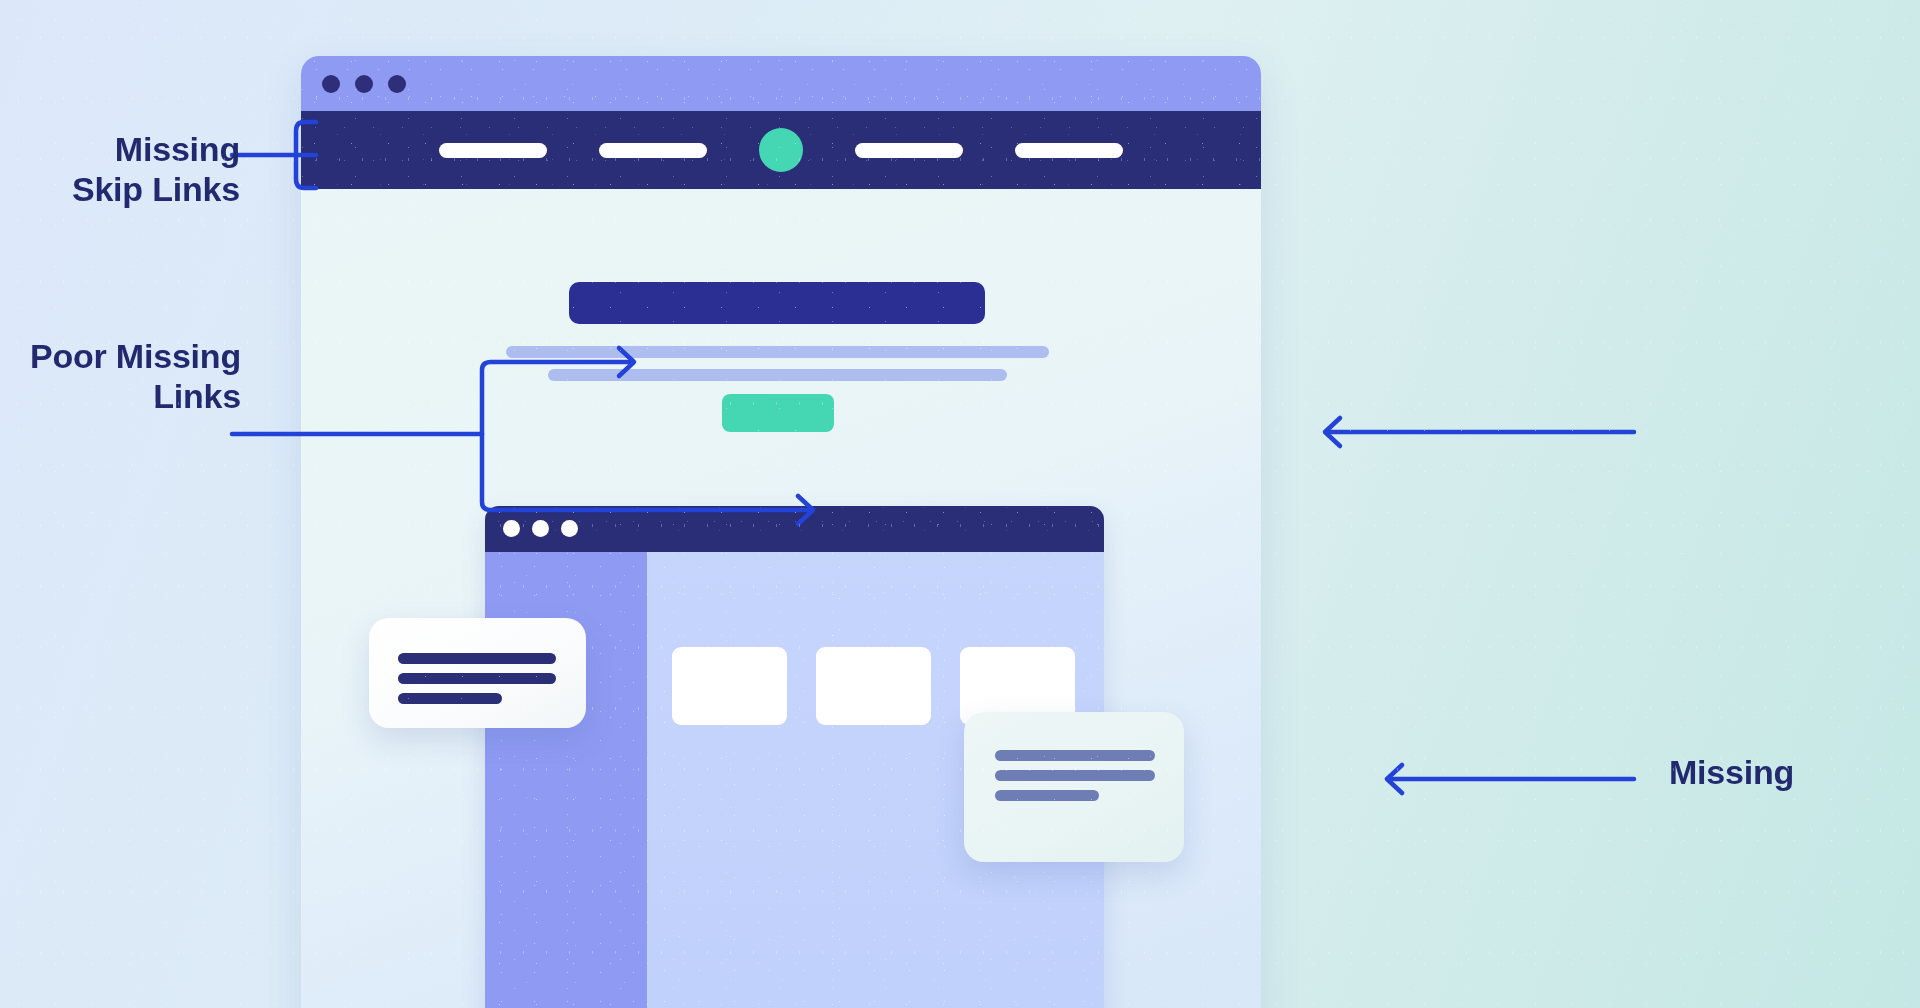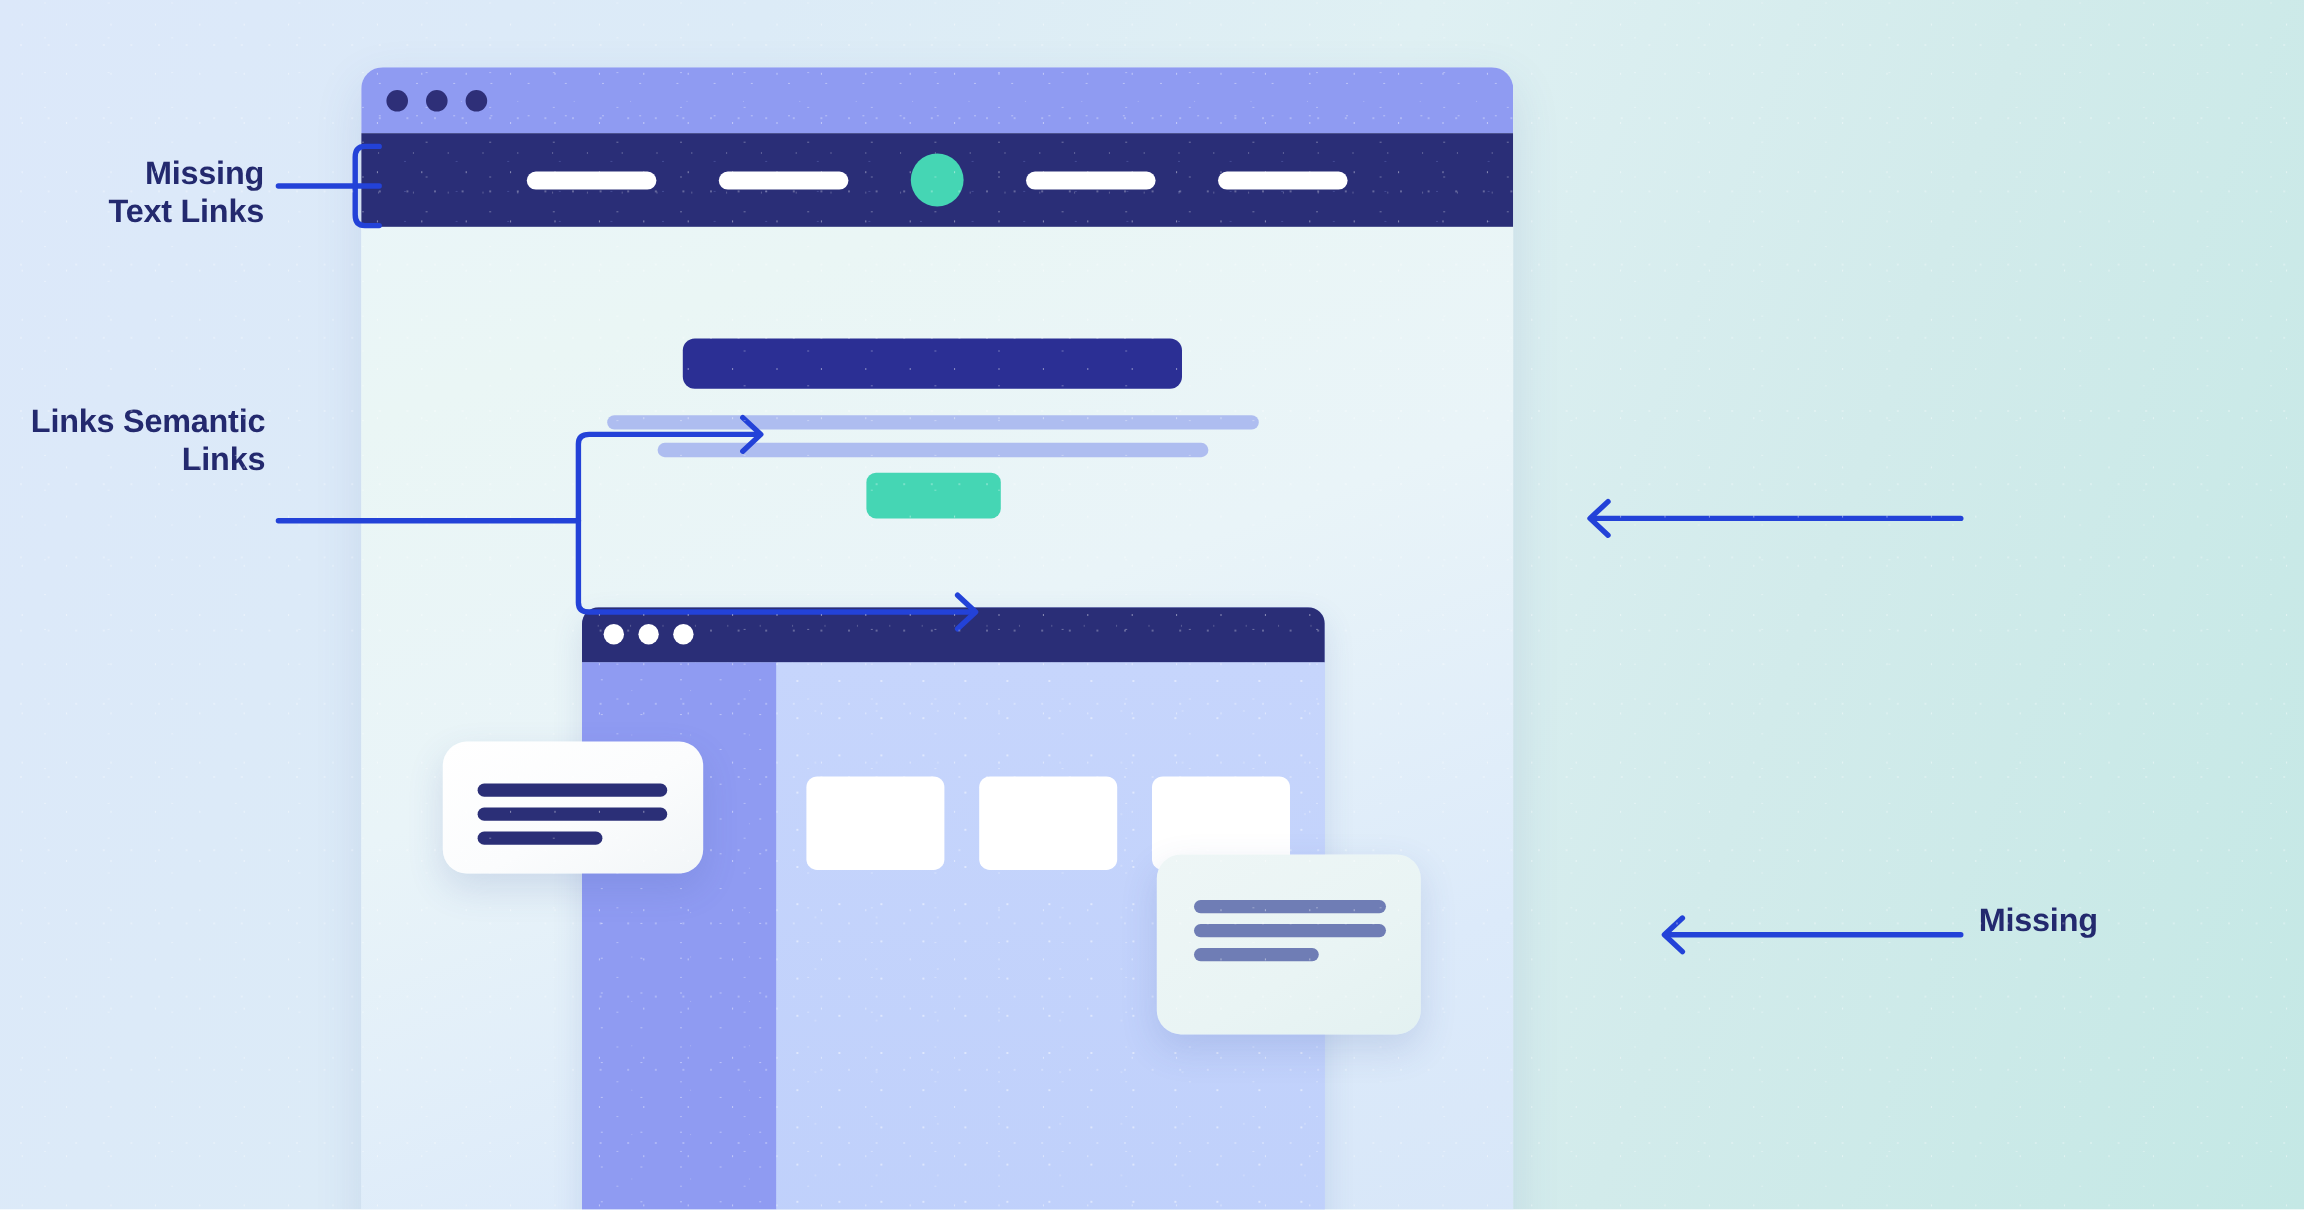--- a/index.html
+++ b/index.html
@@ -245,23 +245,24 @@
 
   #card-right .l1 { left: 31px; top: 38px; width: 160px; }
   #card-right .l2 { left: 31px; top: 58px; width: 160px; }
   #card-right .l3 { left: 31px; top: 78px; width: 104px; }
 
   
   .annotation {
     position: absolute;
     color: #23296e;
     font-weight: bold;
-    font-size: 27px;
+    font-size: 34px;
     line-height: 1.18;
     letter-spacing: -.2px;
+    margin-left: 20px;
   }
   .anno-left { text-align: right; }
   .anno-right { text-align: left; }
 
   #anno-skip-links { left: 40px; top: 129px; width: 180px; }
   #anno-semantic   { left: 0px;  top: 336px; width: 221px; }
   #anno-contrast   { left: 1649px; top: 414px; width: 260px; }
   #anno-alt-text   { left: 1649px; top: 752px; width: 260px; }
 
   svg.connector {
@@ -355,25 +356,25 @@
     <path d="M1340,418 L1325,432 L1340,446" stroke="#2342d8" stroke-width="4.5" fill="none" stroke-linecap="round" stroke-linejoin="round"></path>
   </svg>
 
   <svg class="connector" style="left:0;top:0;width:1920px;height:1008px">
     <path d="M1634,779 L1388,779" stroke="#2342d8" stroke-width="4.5" fill="none" stroke-linecap="round"></path>
     <path d="M1402,765 L1387,779 L1402,793" stroke="#2342d8" stroke-width="4.5" fill="none" stroke-linecap="round" stroke-linejoin="round"></path>
   </svg>
 
   <div class="annotation anno-left" id="anno-skip-links">
     <div>Missing</div>
-    <div>Text Links</div>
+    <div>Skip Links</div>
   </div>
 
   <div class="annotation anno-left" id="anno-semantic">
-    <div>Links Semantic</div>
+    <div>Poor Missing</div>
     <div>Links</div>
   </div>
 
   <div class="annotation anno-right" id="anno-contrast">
   </div>
 
   <div class="annotation anno-right" id="anno-alt-text">
     <div>Missing</div>
   </div>
 

